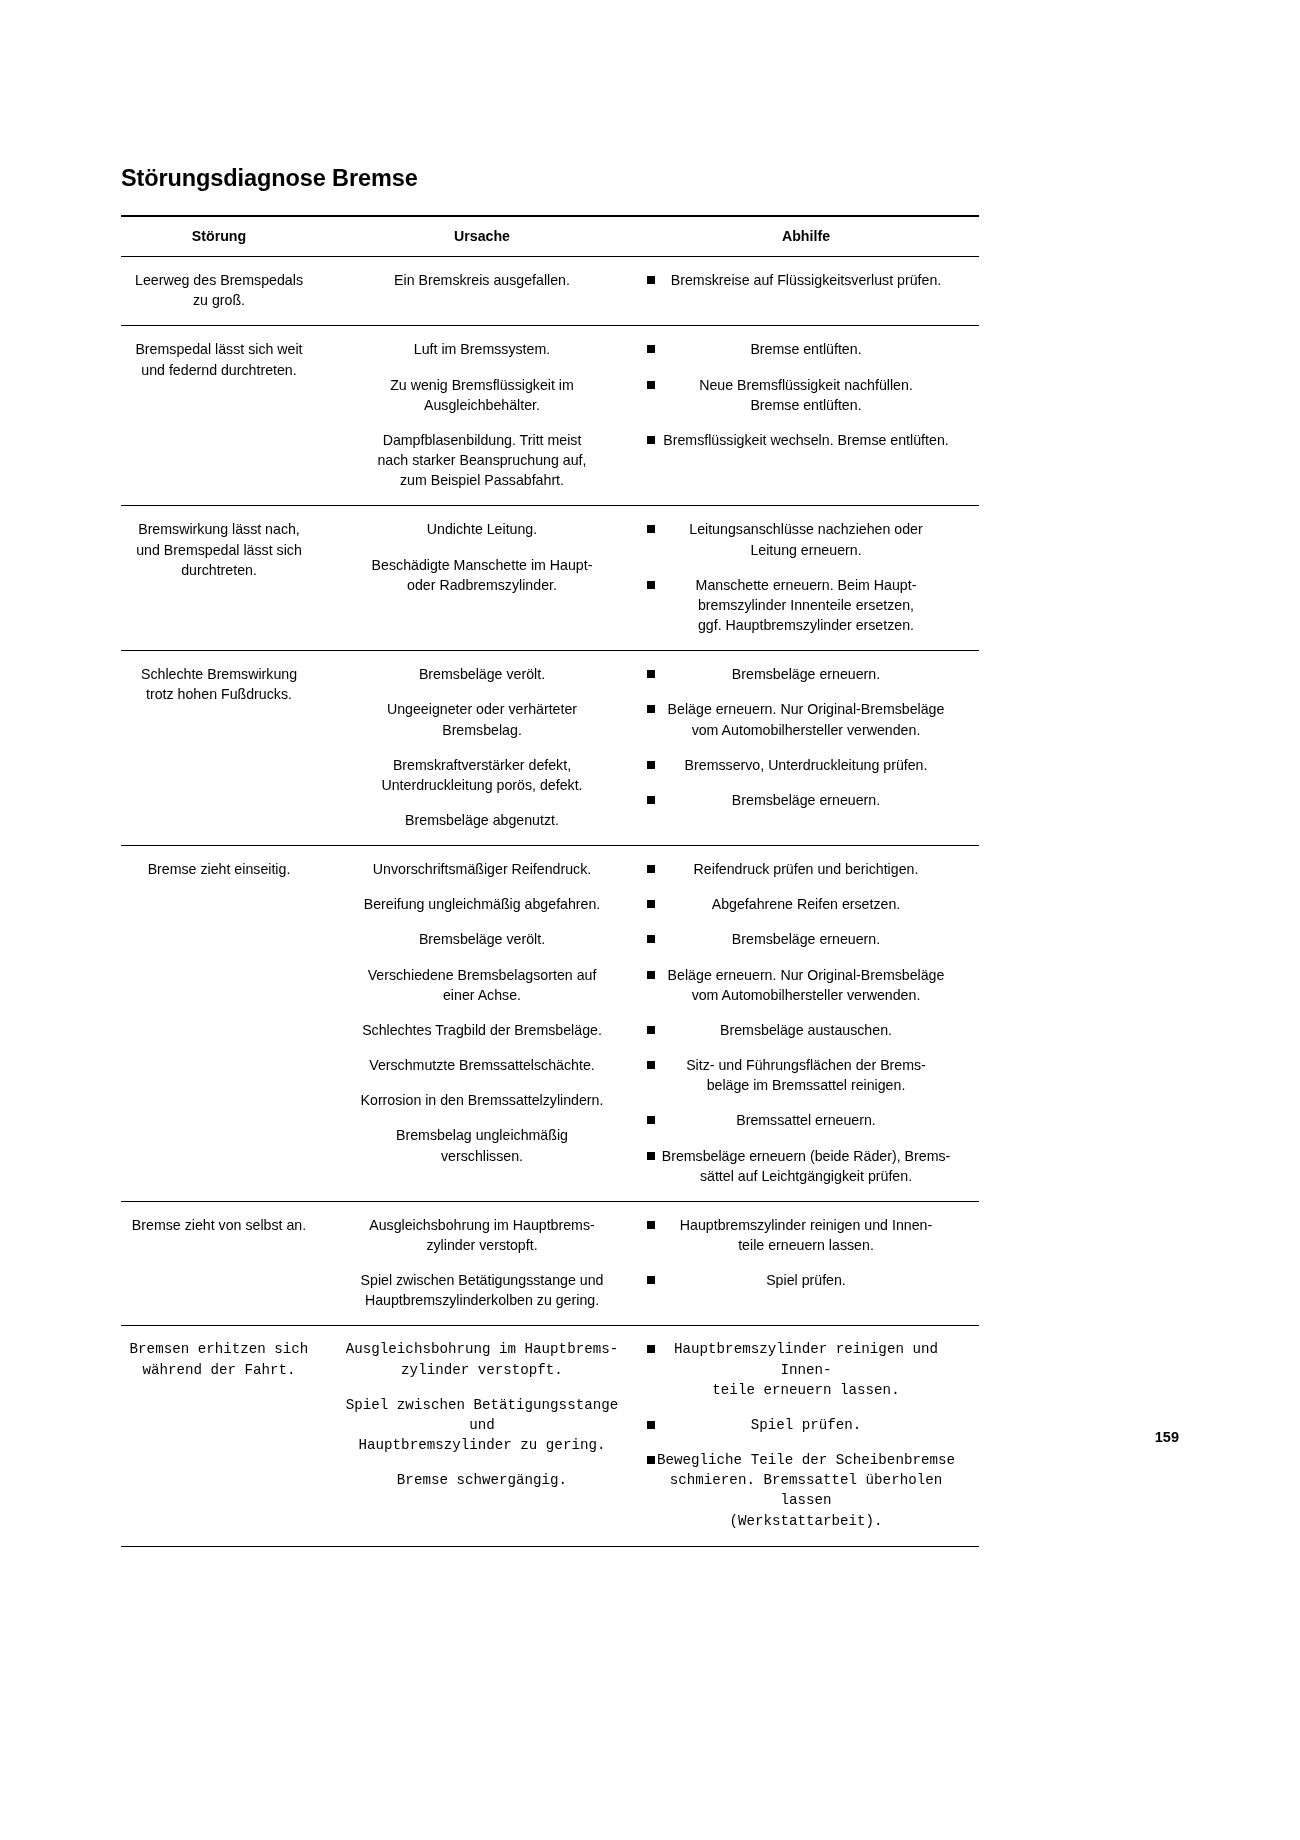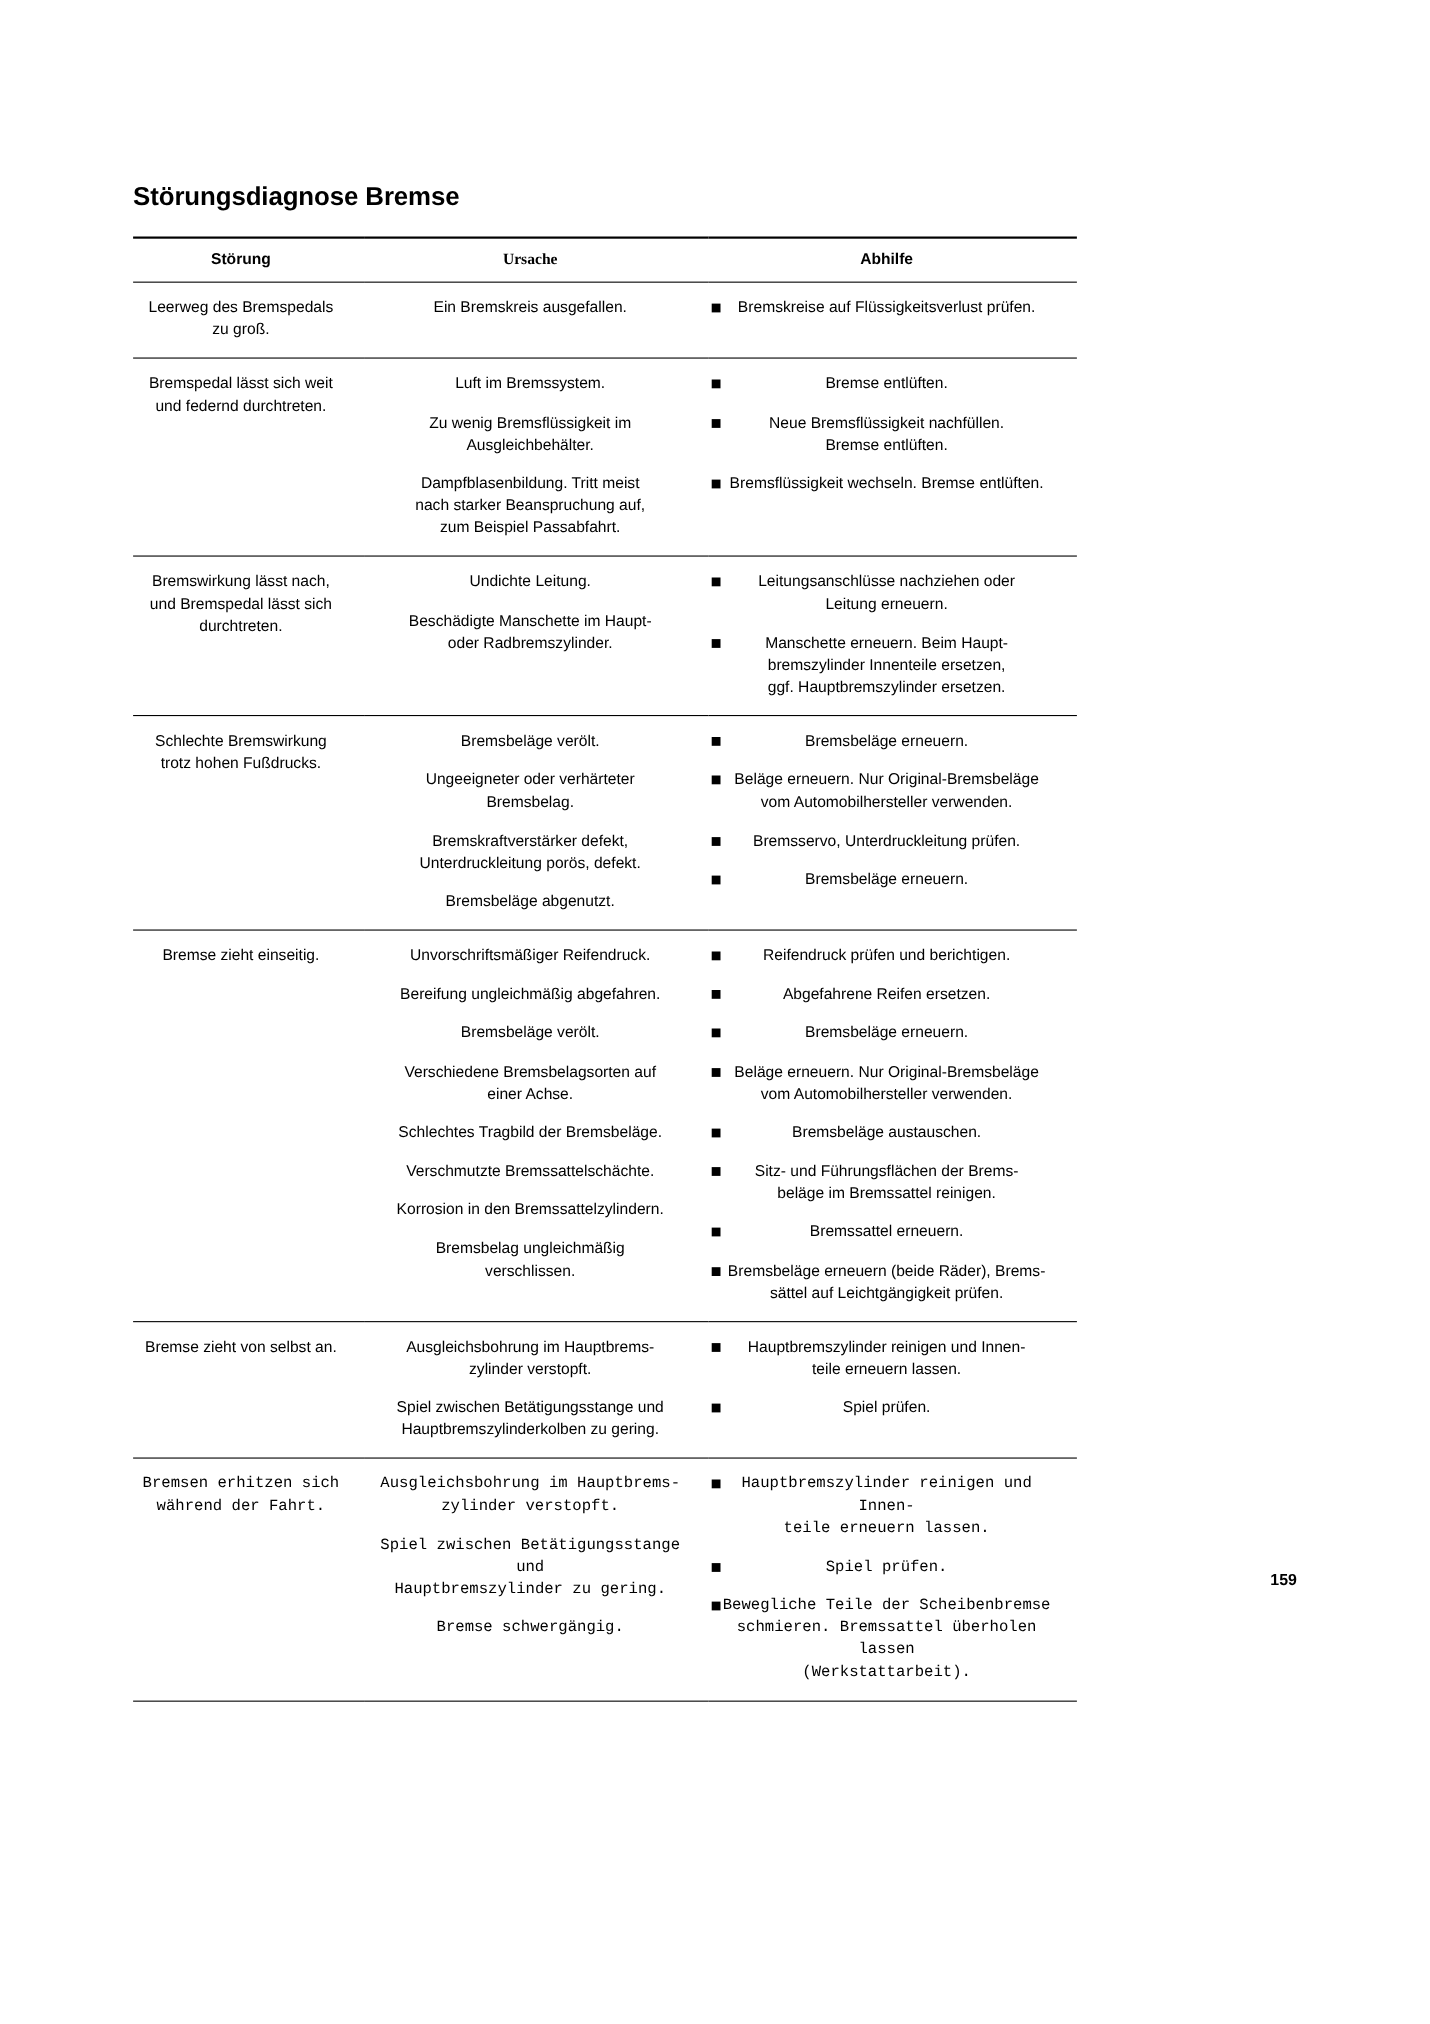--- a/index.html
+++ b/index.html
@@ -49,21 +49,21 @@
 
   thead th {
     text-align: center;
     font-weight: bold;
     font-size: 14.2px;
     padding: 9px 14px 10px 0;
     border-top: 2.1px solid #000;
     border-bottom: 1.3px solid #000;
     vertical-align: top;
   }
-  thead th.col-ursache { padding-left: 3px; font-family: Liberation Serif, serif; }
+  thead th.col-ursache { padding-left: 3px; }
   thead th.col-abhilfe { padding-left: 3px; }
 
   tbody tr.group > td {
     vertical-align: top;
     padding: 13px 14px 15px 0;
     border-bottom: 1.3px solid #000;
     text-align: center;
   }
   tbody tr.group > td.col-ursache,
   tbody tr.group > td.col-abhilfe {

